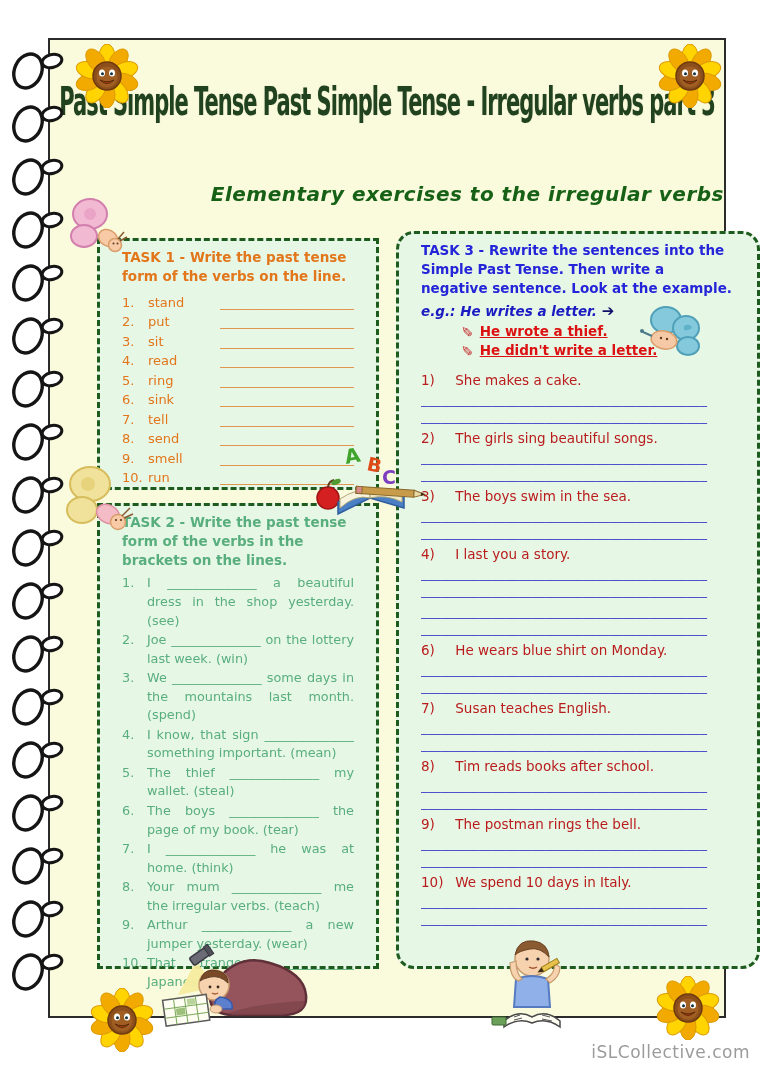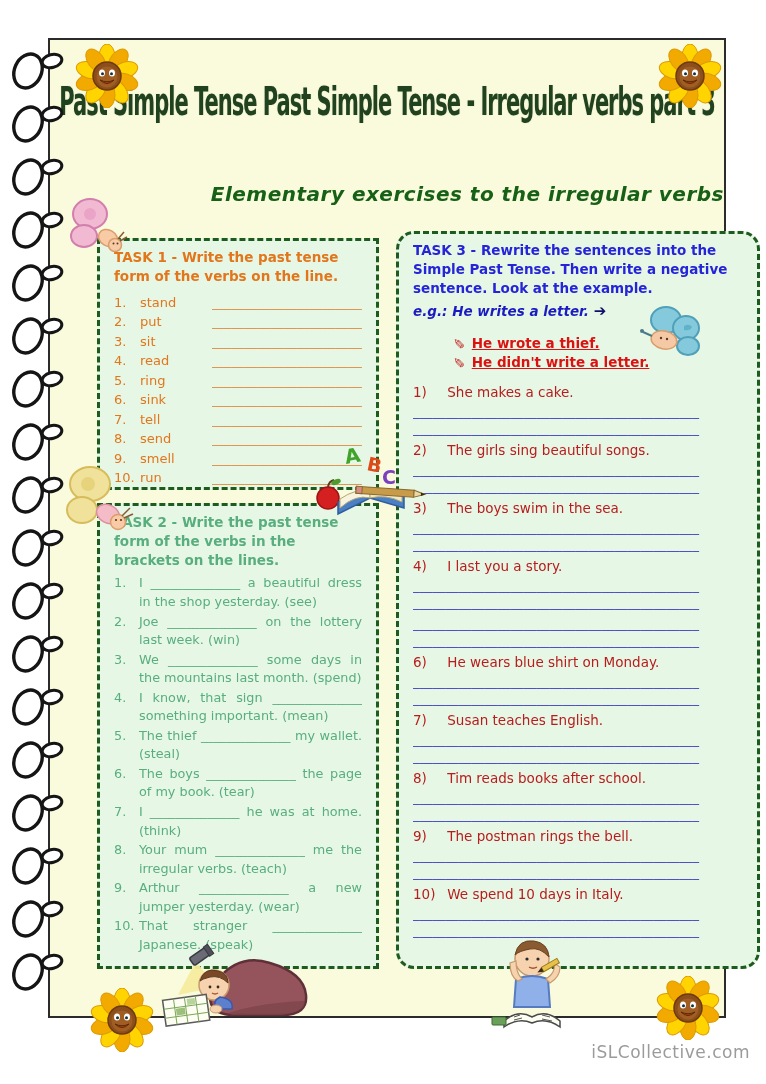--- a/index.html
+++ b/index.html
@@ -18,40 +18,40 @@
   .title{
     display:inline-block;font-size:21px;font-weight:bold;letter-spacing:-1px;
     color:#21421E;transform:scaleY(1.9);transform-origin:center;
     white-space:nowrap;text-shadow:0 0 1px #16301426;
   }
   .subtitle-wrap{position:absolute;left:0;top:142px;width:100%;text-align:right;z-index:2;}
   .subtitle{font-size:20px;font-weight:bold;font-style:italic;color:#176117;letter-spacing:.5px;}
   
   .task-box{
     position:absolute;background:#E7F7E6;border:3px dashed #1E5B1E;
-    box-sizing:border-box;padding:7px 14px;z-index:1;
+    box-sizing:border-box;padding:7px 22px;z-index:1;
   }
   .box-task1{left:47px;top:198px;width:282px;height:252px;}
   .box-task2{left:47px;top:463px;width:282px;height:466px;}
   .box-task3{left:346px;top:191px;width:364px;height:738px;border-radius:18px;}
   .t1{color:#E2761B;}
   .t2{color:#58AE7D;}
   .t3{color:#2424D8;}
   .task-heading{font-size:13.5px;font-weight:bold;line-height:1.42;margin-bottom:4px;}
   
   .t1-row{display:flex;align-items:flex-end;height:19.5px;font-size:13px;color:#E2761B;}
   .t1-num{width:26px;flex:none;}
   .t1-verb{width:72px;flex:none;}
   .t1-line{flex:1;overflow:hidden;white-space:nowrap;color:#E08A3C;}
   
   .t2-row{display:flex;font-size:12.8px;line-height:1.45;color:#58AE7D;margin-bottom:1px;}
   .t2-num{width:25px;flex:none;}
   .t2-text{flex:1;text-align:justify;}
   
-  .t3-eg{font-size:13.5px;font-weight:bold;font-style:italic;color:#1B1BC2;margin:2px 0 15px 0;}
+  .t3-eg{font-size:13.5px;font-weight:bold;font-style:italic;color:#1B1BC2;margin:2px 0 3px 0;}
   .t3-eg .arrow{font-style:normal;color:#10106a;font-size:15px;}
   .t3-example{display:flex;align-items:center;margin-left:40px;margin-bottom:3px;
     color:#DC1212;font-weight:bold;font-size:13.5px;}
   .t3-example .pen{color:#C02020;margin-right:7px;font-size:14px;transform:rotate(180deg);display:inline-block;}
   .t3-example .ex-text{text-decoration:underline;}
   .t3-items{margin-top:14px;}
   .t3-item{margin-bottom:5px;}
   .t3-sentence{font-size:13.5px;color:#b91c1c;height:20px;}
   .t3-sentence .t3-num{display:inline-block;min-width:30px;}
   .t3-line{height:16.5px;overflow:hidden;white-space:nowrap;color:#3A3AC8;font-size:13px;}

